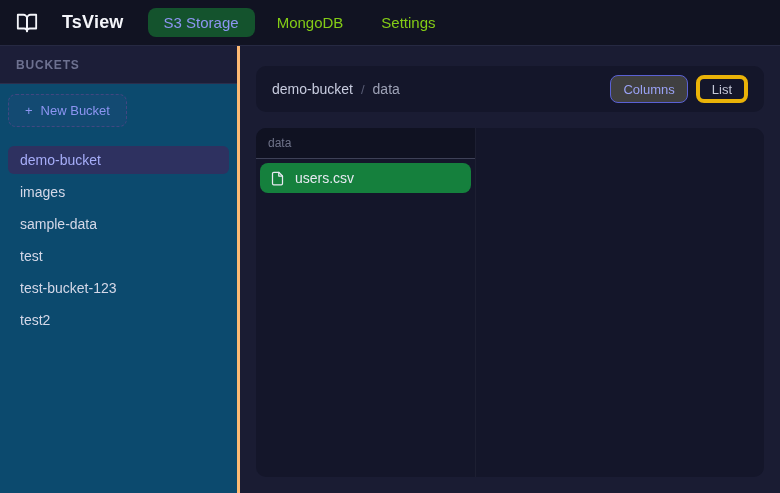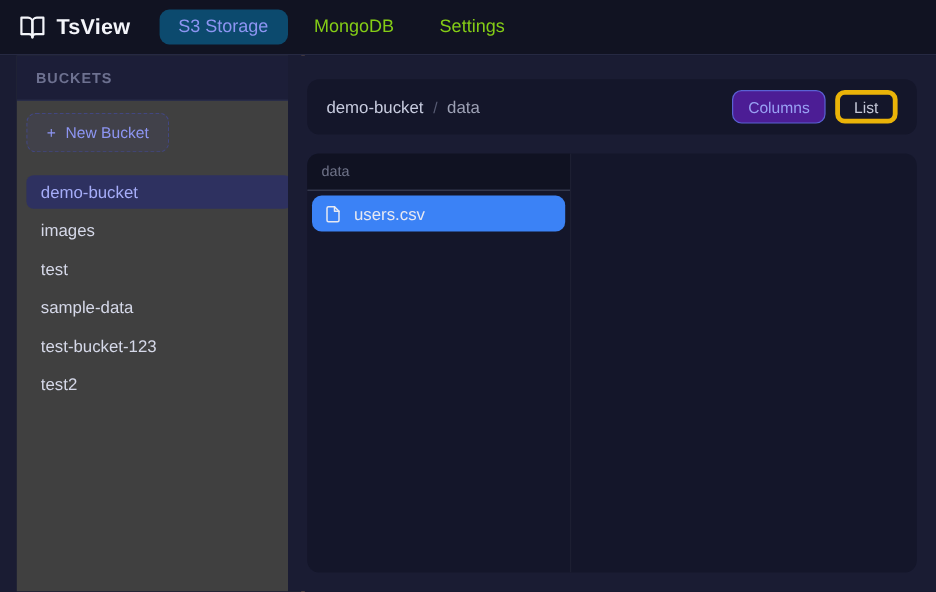--- a/index.html
+++ b/index.html
@@ -12,35 +12,35 @@
   }
 
   
   .navbar {
     position: absolute; top: 0; left: 0; right: 0; height: 46px;
     background: #111322;
     border-bottom: 1px solid #262942;
     display: flex; align-items: center;
     padding: 0 16px;
   }
-  .logo { display: flex; gap: 9px; }
+  .logo { display: flex; gap: 24px; }
   .logo svg { display: block; }
   .logo-title { font-size: 18px; font-weight: bold; color: #f4f5fa; letter-spacing: .2px; }
   .nav-tabs { display: flex; align-items: center; gap: 6px; margin-left: 24px; }
   .nav-tab {
     font-size: 15px; color: #84cc16; padding: 6px 16px;
     border-radius: 8px; cursor: pointer; background: transparent; border: none;
     font-family: inherit;
   }
-  .nav-tab.active { background: #0c4a6e; color: #8d95f2; }
+  .nav-tab.active { background: #14532d; color: #8d95f2; }
 
   
   .sidebar {
-    position: absolute; top: 46px; left: 14px; bottom: 0; width: 240px;
-    background: #404040;
+    position: absolute; top: 46px; left: 0; bottom: 0; width: 240px;
+    background: #0c4a6e;
     border-right: 3px solid #fdba74;
   }
   .sidebar-header {
     height: 38px; line-height: 38px; padding: 0 16px;
     background: #1c1e38;
     border-bottom: 1px solid #2b2e4c;
     font-size: 12px; font-weight: bold; letter-spacing: .8px;
     color: #6d7190;
   }
   .sidebar-body { padding: 10px 8px; }
@@ -74,41 +74,41 @@
   }
   .crumb-primary { font-size: 14px; color: #c8ccdf; cursor: pointer; }
   .crumb-sep { font-size: 13px; color: #585c74; }
   .crumb-secondary { font-size: 14px; color: #9da1b5; cursor: pointer; }
   .view-toggle { margin-left: auto; display: flex; gap: 8px; }
   .view-btn {
     height: 28px; padding: 0 12px; border-radius: 8px;
     font-size: 13px; cursor: pointer; font-family: inherit;
     background: transparent; border: 4px solid #eab308; color: #c5c8d8;
   }
-  .view-btn.active { border: 1px solid #5a61d4; background: #4c1d95; color: #99a1f4; }
+  .view-btn.active { border: 1px solid #5a61d4; background: #404040; color: #99a1f4; }
 
   .files-panel {
     flex: 1; background: #14162a; border-radius: 10px;
     overflow: hidden; display: flex;
   }
   .miller-column {
     width: 220px; flex: 0 0 220px;
     display: flex; flex-direction: column;
     border-right: 1px solid rgba(255,255,255,0.04);
   }
   .column-header {
     height: 31px; line-height: 31px; padding: 0 12px;
     background: #101222; border-bottom: 1px solid #3e4157;
     font-size: 12px; color: #6f7389;
   }
   .column-body { padding: 4px; }
   .file-item {
     height: 30px; border-radius: 8px; padding: 0 10px;
     display: flex; align-items: center; gap: 10px;
-    background: #3b82f6; color: #e7e9f2; font-size: 14px;
+    background: #15803d; color: #e7e9f2; font-size: 14px;
     cursor: pointer;
   }
   .file-item svg { display: block; flex: 0 0 auto; }
 </style>
 </head>
 <body>
 
 <header class="navbar">
   <div class="logo">
     <span>
@@ -129,22 +129,22 @@
 <aside class="sidebar">
   <div class="sidebar-header">BUCKETS</div>
   <div class="sidebar-body">
     <button class="new-bucket-btn">
       <span>+</span>
       <span>New Bucket</span>
     </button>
     <ul class="bucket-list">
       <li class="bucket-item selected">demo-bucket</li>
       <li class="bucket-item">images</li>
+      <li class="bucket-item">sample-data</li>
       <li class="bucket-item">test</li>
-      <li class="bucket-item">sample-data</li>
       <li class="bucket-item">test-bucket-123</li>
       <li class="bucket-item">test2</li>
     </ul>
   </div>
 </aside>
 
 <main class="main">
   <div class="breadcrumb-bar">
     <span class="crumb-primary">demo-bucket</span>
     <span class="crumb-sep">/</span>

